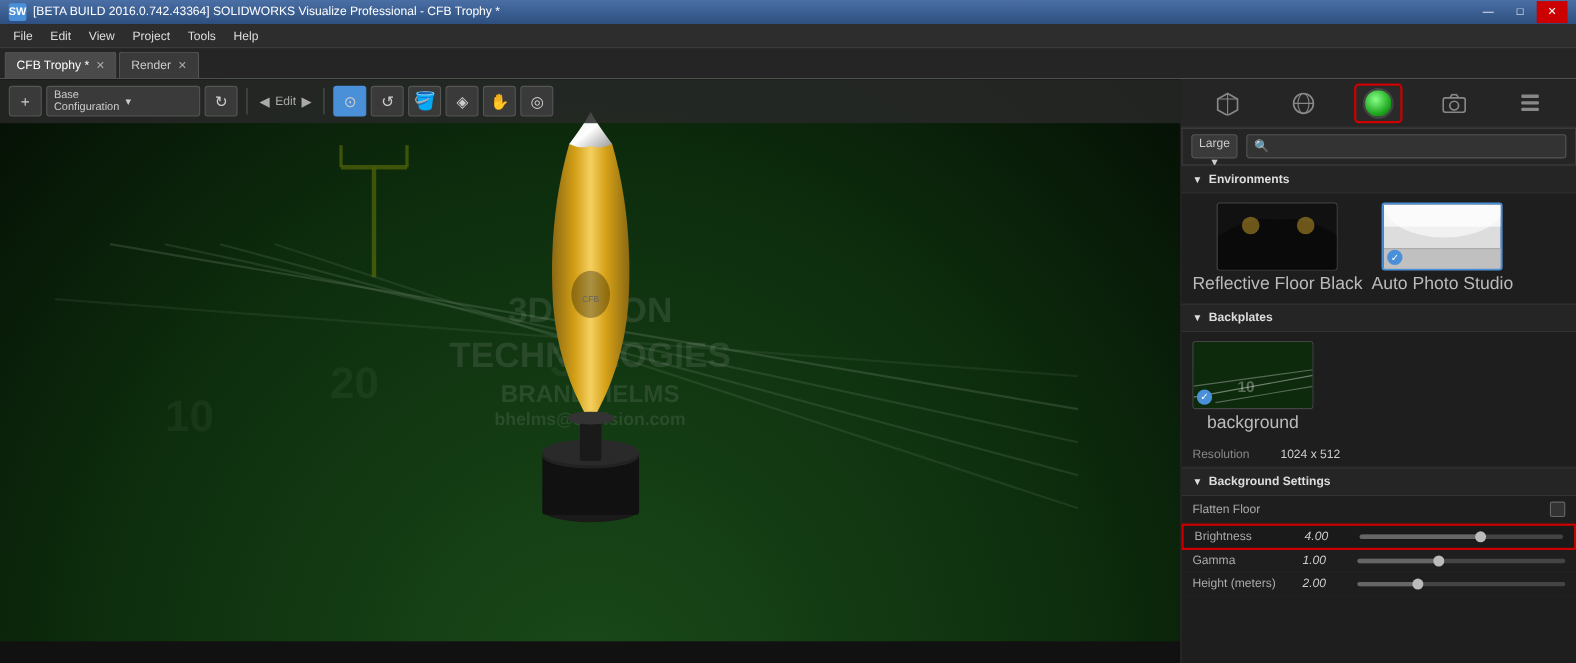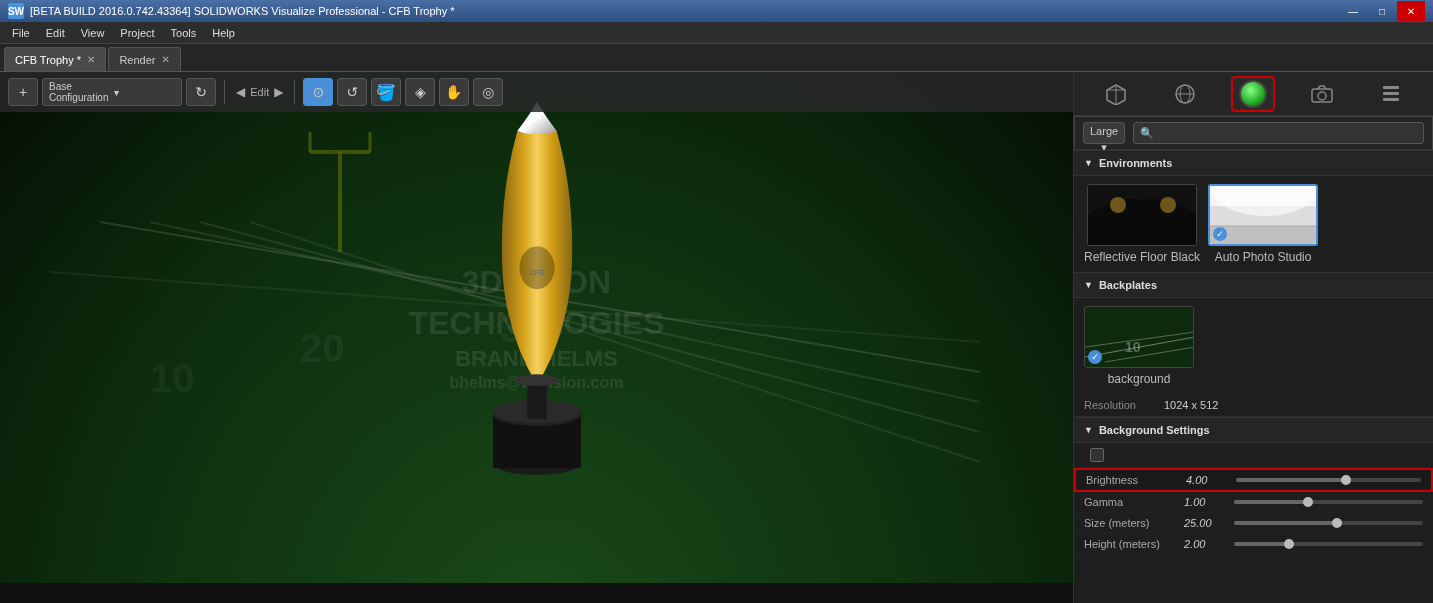--- a/index.html
+++ b/index.html
@@ -249,21 +249,21 @@
       width: 110px; height: 62px;
       border-radius: 3px;
       position: relative;
       overflow: hidden;
       border: 1px solid #444;
       cursor: pointer;
     }
     .thumb-img.selected { border: 2px solid #4a90d9; }
     .thumb-label {
       color: #bbb;
-      font-size: 12px;
+      font-size: 16px;
       text-align: center;
     }
     .thumb-check {
       position: absolute;
       bottom: 3px; left: 3px;
       width: 14px; height: 14px;
       background: #4a90d9;
       border-radius: 50%;
       display: flex; align-items: center; justify-content: center;
       font-size: 9px; color: white;
@@ -608,20 +608,21 @@
       <span class="info-label">Resolution</span>
       <span class="info-value">1024 x 512</span>
     </div>
 
     <div class="section-header">
       <span class="chevron">▼</span>
       <span>Background Settings</span>
     </div>
 
     <div class="setting-row-checkbox">
+      <span class="setting-label">Flatten Floor</span>
       <div class="checkbox-fake"></div>
     </div>
 
 
     <div class="setting-row brightness-row">
       <span class="setting-label">Brightness</span>
       <span class="setting-value">4.00</span>
       <div class="setting-slider">
         <div class="track-fill" style="width:60%;"></div>
         <div class="thumb" style="right: 38%;"></div>
@@ -630,28 +631,20 @@
 
     <div class="setting-row">
       <span class="setting-label">Gamma</span>
       <span class="setting-value">1.00</span>
       <div class="setting-slider">
         <div class="track-fill" style="width:40%;"></div>
         <div class="thumb" style="right: 58%;"></div>
       </div>
     </div>
 
-    <div class="setting-row">
-      <span class="setting-label">Size (meters)</span>
-      <span class="setting-value">25.00</span>
-      <div class="setting-slider">
-        <div class="track-fill" style="width:55%;"></div>
-        <div class="thumb" style="right: 43%;"></div>
-      </div>
-    </div>
 
     <div class="setting-row">
       <span class="setting-label">Height (meters)</span>
       <span class="setting-value">2.00</span>
       <div class="setting-slider">
         <div class="track-fill" style="width:30%;"></div>
         <div class="thumb" style="right: 68%;"></div>
       </div>
     </div>
 

